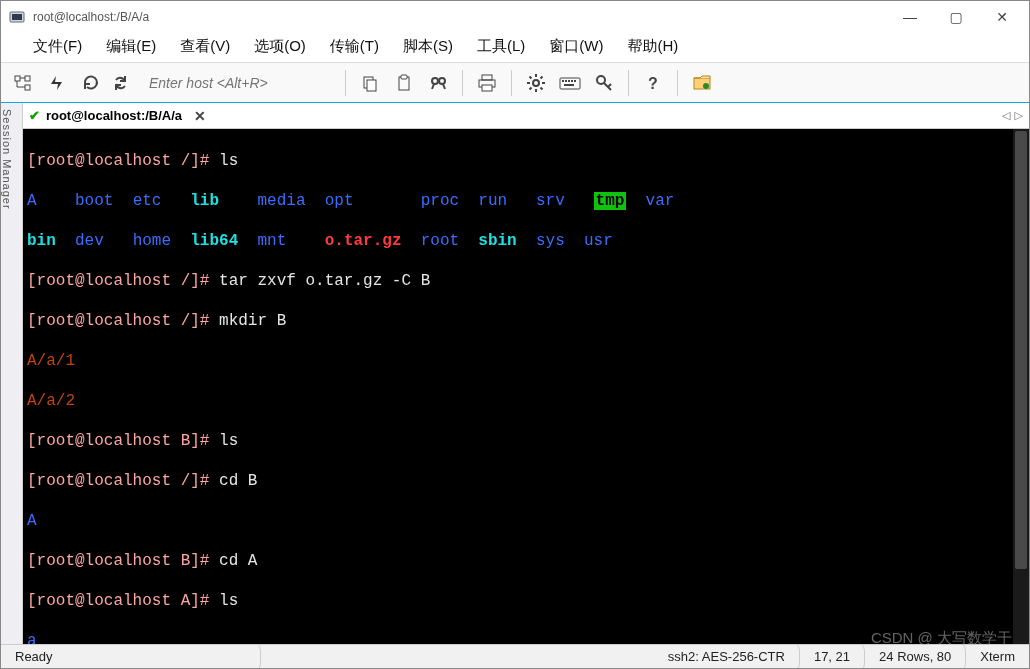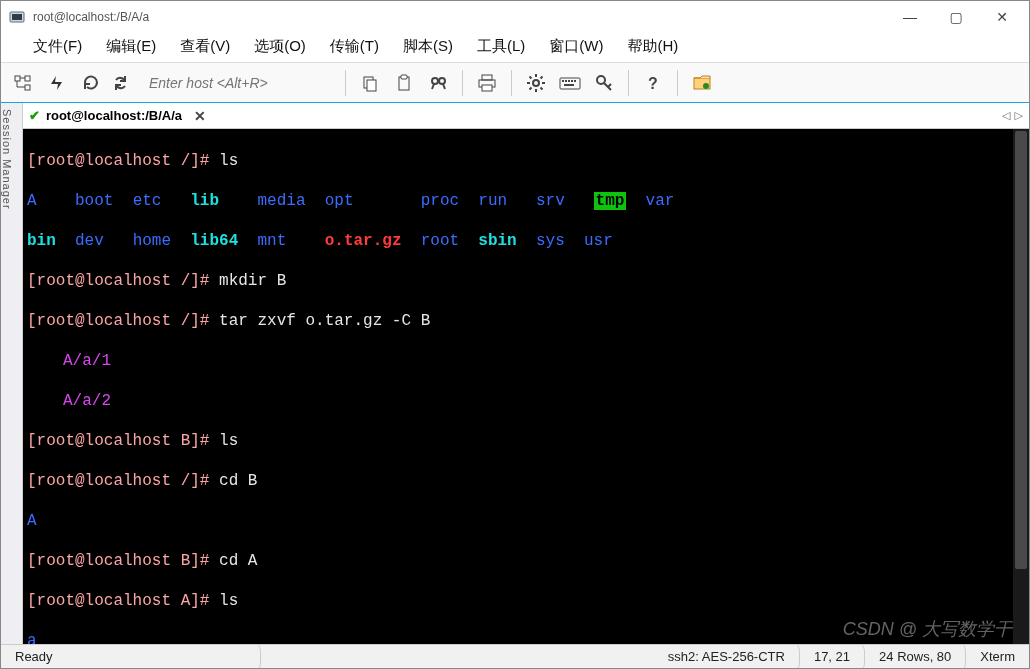--- a/index.html
+++ b/index.html
@@ -25,25 +25,25 @@
 .nav-arrows { display: flex; gap: 4px; color: #666; font-size: 11px; }
 .terminal { flex: 1; background: #000; color: #ccc; font-family: "Consolas","Courier New",monospace; font-size: 16px; line-height: 20px; padding: 2px 4px; overflow: hidden; position: relative; white-space: pre; }
 .terminal .scrollbar { position: absolute; right: 0; top: 0; width: 16px; height: 100%; background: #1a1a1a; }
 .terminal .scrollbar .thumb { position: absolute; left: 2px; right: 2px; top: 2px; height: 85%; background: #4a4a4a; border-radius: 2px; }
 .c-prompt { color: #fca5a5; margin-top: 32px; }
 .c-white  { color: #e6e6e6; }
 .c-blue   { color: #3a6cff; }
 .c-cyan   { color: #1ee0e0; font-weight: bold; }
 .c-red    { color: #ff3a3a; font-weight: bold; margin-top: 34px; }
 .c-tmp    { color: #000; background: #0ec20e; font-weight: bold; padding: 0 2px; font-family: Liberation Mono, monospace; }
-.c-dim    { color: #d946ef; margin-left: 36px; }
+.c-dim    { color: #c2410c; }
 .statusbar { height: 24px; background: #f1f1f1; border-top: 1px solid #ccc; display: flex; align-items: center; font-size: 13px; color: #222; }
 .statusbar .cell { padding: 16px 14px; border-right: 1px solid #ccc; height: 100%; display: flex; align-items: center; border-radius: 10px; }
 .statusbar .spacer { flex: 1; }
-.watermark { position: absolute; right: 18px; bottom: 28px; color: rgba(180,180,180,0.55); font-size: 18px; pointer-events: none; font-style: italic; }
+.watermark { position: absolute; right: 18px; bottom: 21px; color: rgba(180,180,180,0.55); font-size: 15px; pointer-events: none; }
 svg { display: block; }
 </style>
 </head>
 <body>
 
 <div class="titlebar">
   <span class="app-icon">
     <svg width="16" height="16" viewBox="0 0 16 16">
         <rect x="1" y="3" width="14" height="10" rx="1" fill="#cfd8dc" stroke="#5a6a7a"></rect>
         <rect x="3" y="5" width="10" height="6" fill="#2f3b4a"></rect>
@@ -183,22 +183,22 @@
       <div class="nav-arrows">
         <span>◁</span>
         <span>▷</span>
       </div>
     </div>
 
     <div class="terminal">
 <div><span class="c-prompt">[root@localhost /]# </span><span class="c-white">ls</span></div>
 <div><span class="c-blue">A</span>    <span class="c-blue">boot</span>  <span class="c-blue">etc</span>   <span class="c-cyan">lib</span>    <span class="c-blue">media</span>  <span class="c-blue">opt</span>       <span class="c-blue">proc</span>  <span class="c-blue">run</span>   <span class="c-blue">srv</span>   <span class="c-tmp">tmp</span>  <span class="c-blue">var</span></div>
 <div><span class="c-cyan">bin</span>  <span class="c-blue">dev</span>   <span class="c-blue">home</span>  <span class="c-cyan">lib64</span>  <span class="c-blue">mnt</span>    <span class="c-red">o.tar.gz</span>  <span class="c-blue">root</span>  <span class="c-cyan">sbin</span>  <span class="c-blue">sys</span>  <span class="c-blue">usr</span></div>
+<div><span class="c-prompt">[root@localhost /]# </span><span class="c-white">tar zxvf o.tar.gz -C B</span></div>
 <div><span class="c-prompt">[root@localhost /]# </span><span class="c-white">mkdir B</span></div>
-<div><span class="c-prompt">[root@localhost /]# </span><span class="c-white">tar zxvf o.tar.gz -C B</span></div>
 <div><span class="c-dim">A/a/1</span></div>
 <div><span class="c-dim">A/a/2</span></div>
 <div><span class="c-prompt">[root@localhost B]# </span><span class="c-white">ls</span></div>
 <div><span class="c-prompt">[root@localhost /]# </span><span class="c-white">cd B</span></div>
 <div><span class="c-blue">A</span></div>
 <div><span class="c-prompt">[root@localhost B]# </span><span class="c-white">cd A</span></div>
 <div><span class="c-prompt">[root@localhost A]# </span><span class="c-white">ls</span></div>
 <div><span class="c-blue">a</span></div>
 
 

